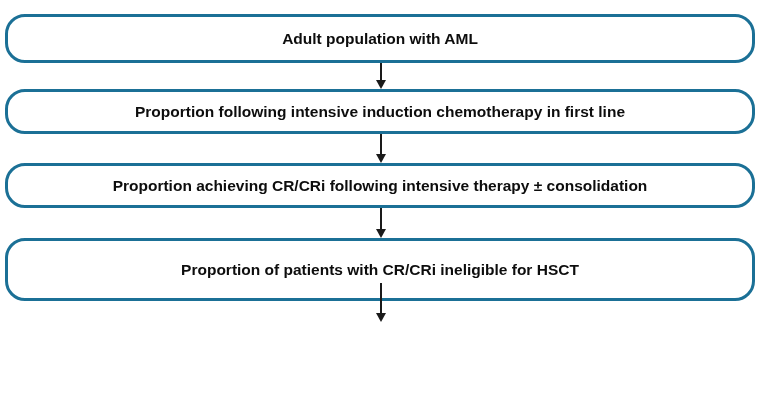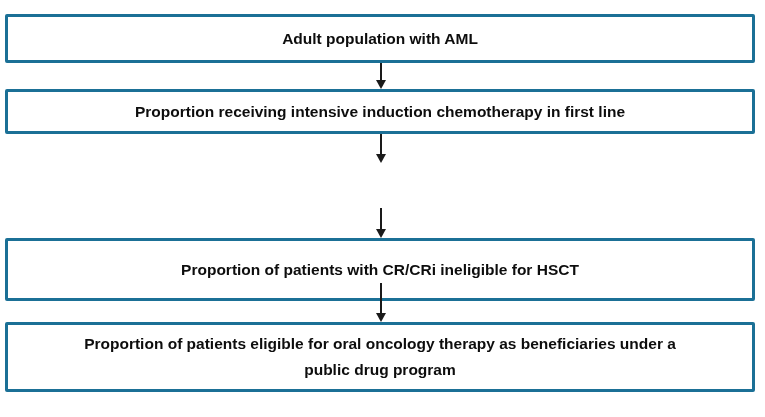--- a/index.html
+++ b/index.html
@@ -20,21 +20,21 @@
     height: 417px;
     background: var(--page-background);
     overflow: hidden;
   }
   .flow-box {
     position: absolute;
     left: 5px;
     width: 750px;
     background: var(--box-background);
     border: 3px solid var(--box-border);
-    border-radius: 2px;
+    border-radius: 20px;
     display: flex;
     flex-direction: column;
     align-items: center;
     justify-content: center;
     text-align: center;
     padding: 2px 8px;
   }
   .flow-box .label-line {
     display: block;
     font-weight: bold;
@@ -82,41 +82,40 @@
   <div class="flow-box box-1">
     <span class="label-line">Adult population with AML</span>
   </div>
 
   <div class="down-arrow arrow-1">
     <div class="stem"></div>
     <div class="head"></div>
   </div>
 
   <div class="flow-box box-2">
-    <span class="label-line">Proportion receiving intensive induction chemotherapy in first line</span>
+    <span class="label-line">Proportion following intensive induction chemotherapy in first line</span>
   </div>
 
   <div class="down-arrow arrow-2">
     <div class="stem"></div>
     <div class="head"></div>
   </div>
 
+  <div class="flow-box box-3">
+    <span class="label-line">Proportion achieving CR/CRi following intensive therapy ± consolidation</span>
+  </div>
 
   <div class="down-arrow arrow-3">
     <div class="stem"></div>
     <div class="head"></div>
   </div>
 
   <div class="flow-box box-4">
     <span class="label-line">Proportion of patients with CR/CRi ineligible for HSCT</span>
   </div>
 
   <div class="down-arrow arrow-4">
     <div class="stem"></div>
     <div class="head"></div>
   </div>
 
-  <div class="flow-box box-5">
-    <span class="label-line">Proportion of patients eligible for oral oncology therapy as beneficiaries under a</span>
-    <span class="label-line">public drug program</span>
-  </div>
 
 </div>
 
 </body></html>

